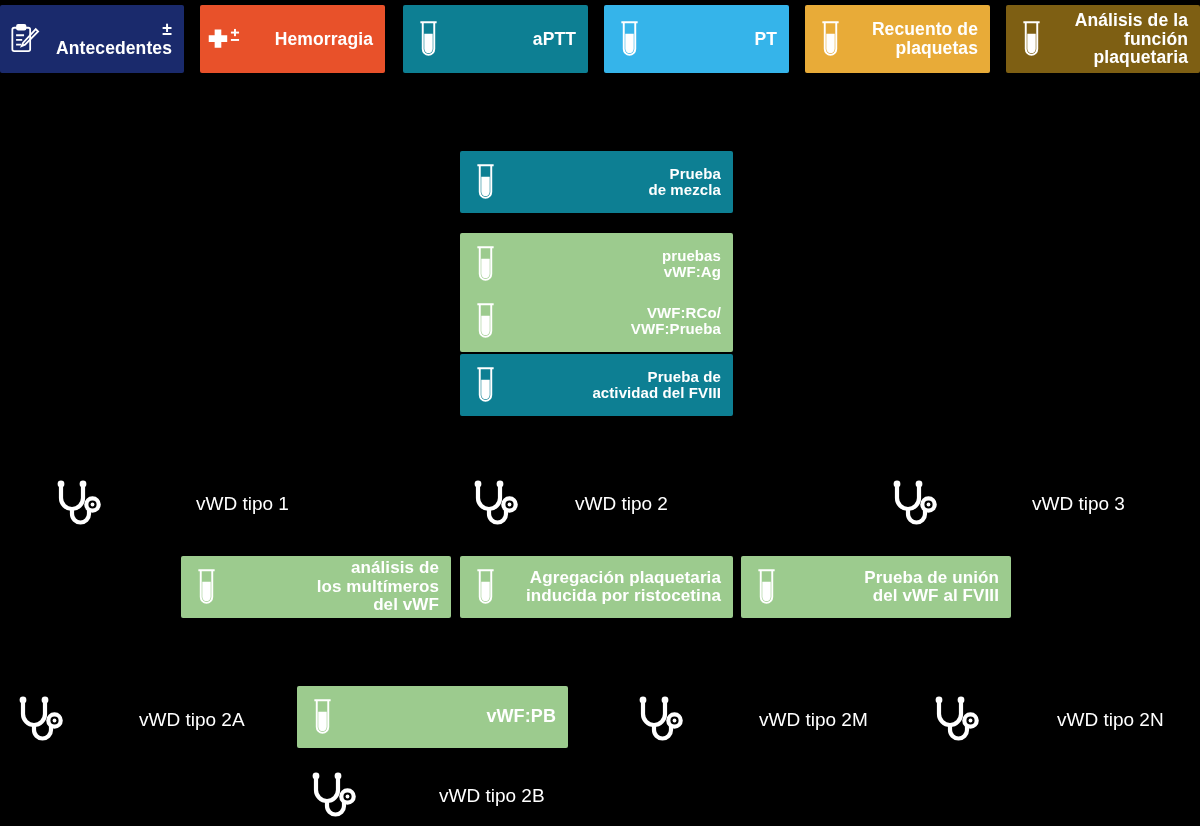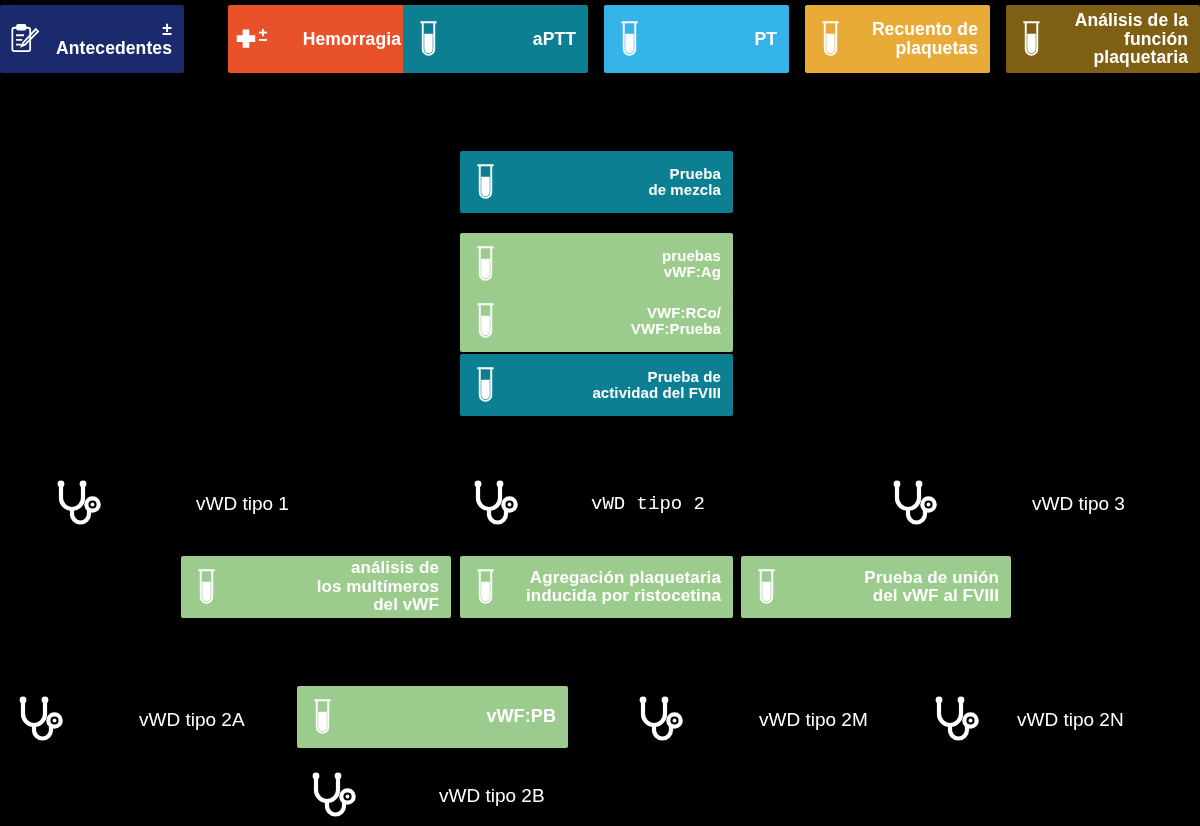--- a/index.html
+++ b/index.html
@@ -41,21 +41,21 @@
   .row-top{height:68px;top:5px;}
 
   
   .row-mid .lbl{font-size:15px;}
   
   .row-tests .lbl{font-size:17px;}
   .row-pb .lbl{font-size:18px;}
 
   
   .c-navy   {background:#1a2a6c;}
-  .c-orange {background:#e8512a;margin-left:28px;}
+  .c-orange {background:#e8512a;}
   .c-teal   {background:#0d7f93;}
   .c-blue   {background:#35b4ea;}
   .c-amber  {background:#e8ab38;}
   .c-brown  {background:#7e5f13;}
   .c-green  {background:#9ccb8e;}
 
   
   .node{position:absolute;display:flex;align-items:center;}
   .node .steth{flex:0 0 auto;width:56px;height:56px;}
   .node .ntxt{
@@ -210,21 +210,21 @@
     <span class="steth">
       <svg viewBox="0 0 56 56" width="56" height="56" fill="none" stroke="#fff" stroke-width="4.2" stroke-linecap="round">
         <path d="M11 9 v13 a11 11 0 0 0 22 0 V9"></path>
         <circle cx="11" cy="8" r="3.4" fill="#fff" stroke="none"></circle>
         <circle cx="33" cy="8" r="3.4" fill="#fff" stroke="none"></circle>
         <path d="M22 33 v5 a8.5 8.5 0 0 0 17 0 v-4"></path>
         <circle cx="42.5" cy="28.5" r="6.2"></circle>
         <circle cx="42.5" cy="28.5" r="1.9" fill="#fff" stroke="none"></circle>
       </svg>
     </span>
-    <span class="ntxt" style="margin-left:68px;font-family:Liberation Mono, monospace;">vWD tipo 2</span>
+    <span class="ntxt" style="margin-left:52px;">vWD tipo 2</span>
   </div>
 
   <div class="node" style="left:886px;top:476px;">
     <span class="steth">
       <svg viewBox="0 0 56 56" width="56" height="56" fill="none" stroke="#fff" stroke-width="4.2" stroke-linecap="round">
         <path d="M11 9 v13 a11 11 0 0 0 22 0 V9"></path>
         <circle cx="11" cy="8" r="3.4" fill="#fff" stroke="none"></circle>
         <circle cx="33" cy="8" r="3.4" fill="#fff" stroke="none"></circle>
         <path d="M22 33 v5 a8.5 8.5 0 0 0 17 0 v-4"></path>
         <circle cx="42.5" cy="28.5" r="6.2"></circle>
@@ -314,21 +314,21 @@
     <span class="steth">
       <svg viewBox="0 0 56 56" width="56" height="56" fill="none" stroke="#fff" stroke-width="4.2" stroke-linecap="round">
         <path d="M11 9 v13 a11 11 0 0 0 22 0 V9"></path>
         <circle cx="11" cy="8" r="3.4" fill="#fff" stroke="none"></circle>
         <circle cx="33" cy="8" r="3.4" fill="#fff" stroke="none"></circle>
         <path d="M22 33 v5 a8.5 8.5 0 0 0 17 0 v-4"></path>
         <circle cx="42.5" cy="28.5" r="6.2"></circle>
         <circle cx="42.5" cy="28.5" r="1.9" fill="#fff" stroke="none"></circle>
       </svg>
     </span>
-    <span class="ntxt" style="margin-left:33px;">vWD tipo 2N</span>
+    <span class="ntxt" style="margin-left:73px;">vWD tipo 2N</span>
   </div>
 
   <div class="node" style="left:305px;top:768px;">
     <span class="steth">
       <svg viewBox="0 0 56 56" width="56" height="56" fill="none" stroke="#fff" stroke-width="4.2" stroke-linecap="round">
         <path d="M11 9 v13 a11 11 0 0 0 22 0 V9"></path>
         <circle cx="11" cy="8" r="3.4" fill="#fff" stroke="none"></circle>
         <circle cx="33" cy="8" r="3.4" fill="#fff" stroke="none"></circle>
         <path d="M22 33 v5 a8.5 8.5 0 0 0 17 0 v-4"></path>
         <circle cx="42.5" cy="28.5" r="6.2"></circle>

